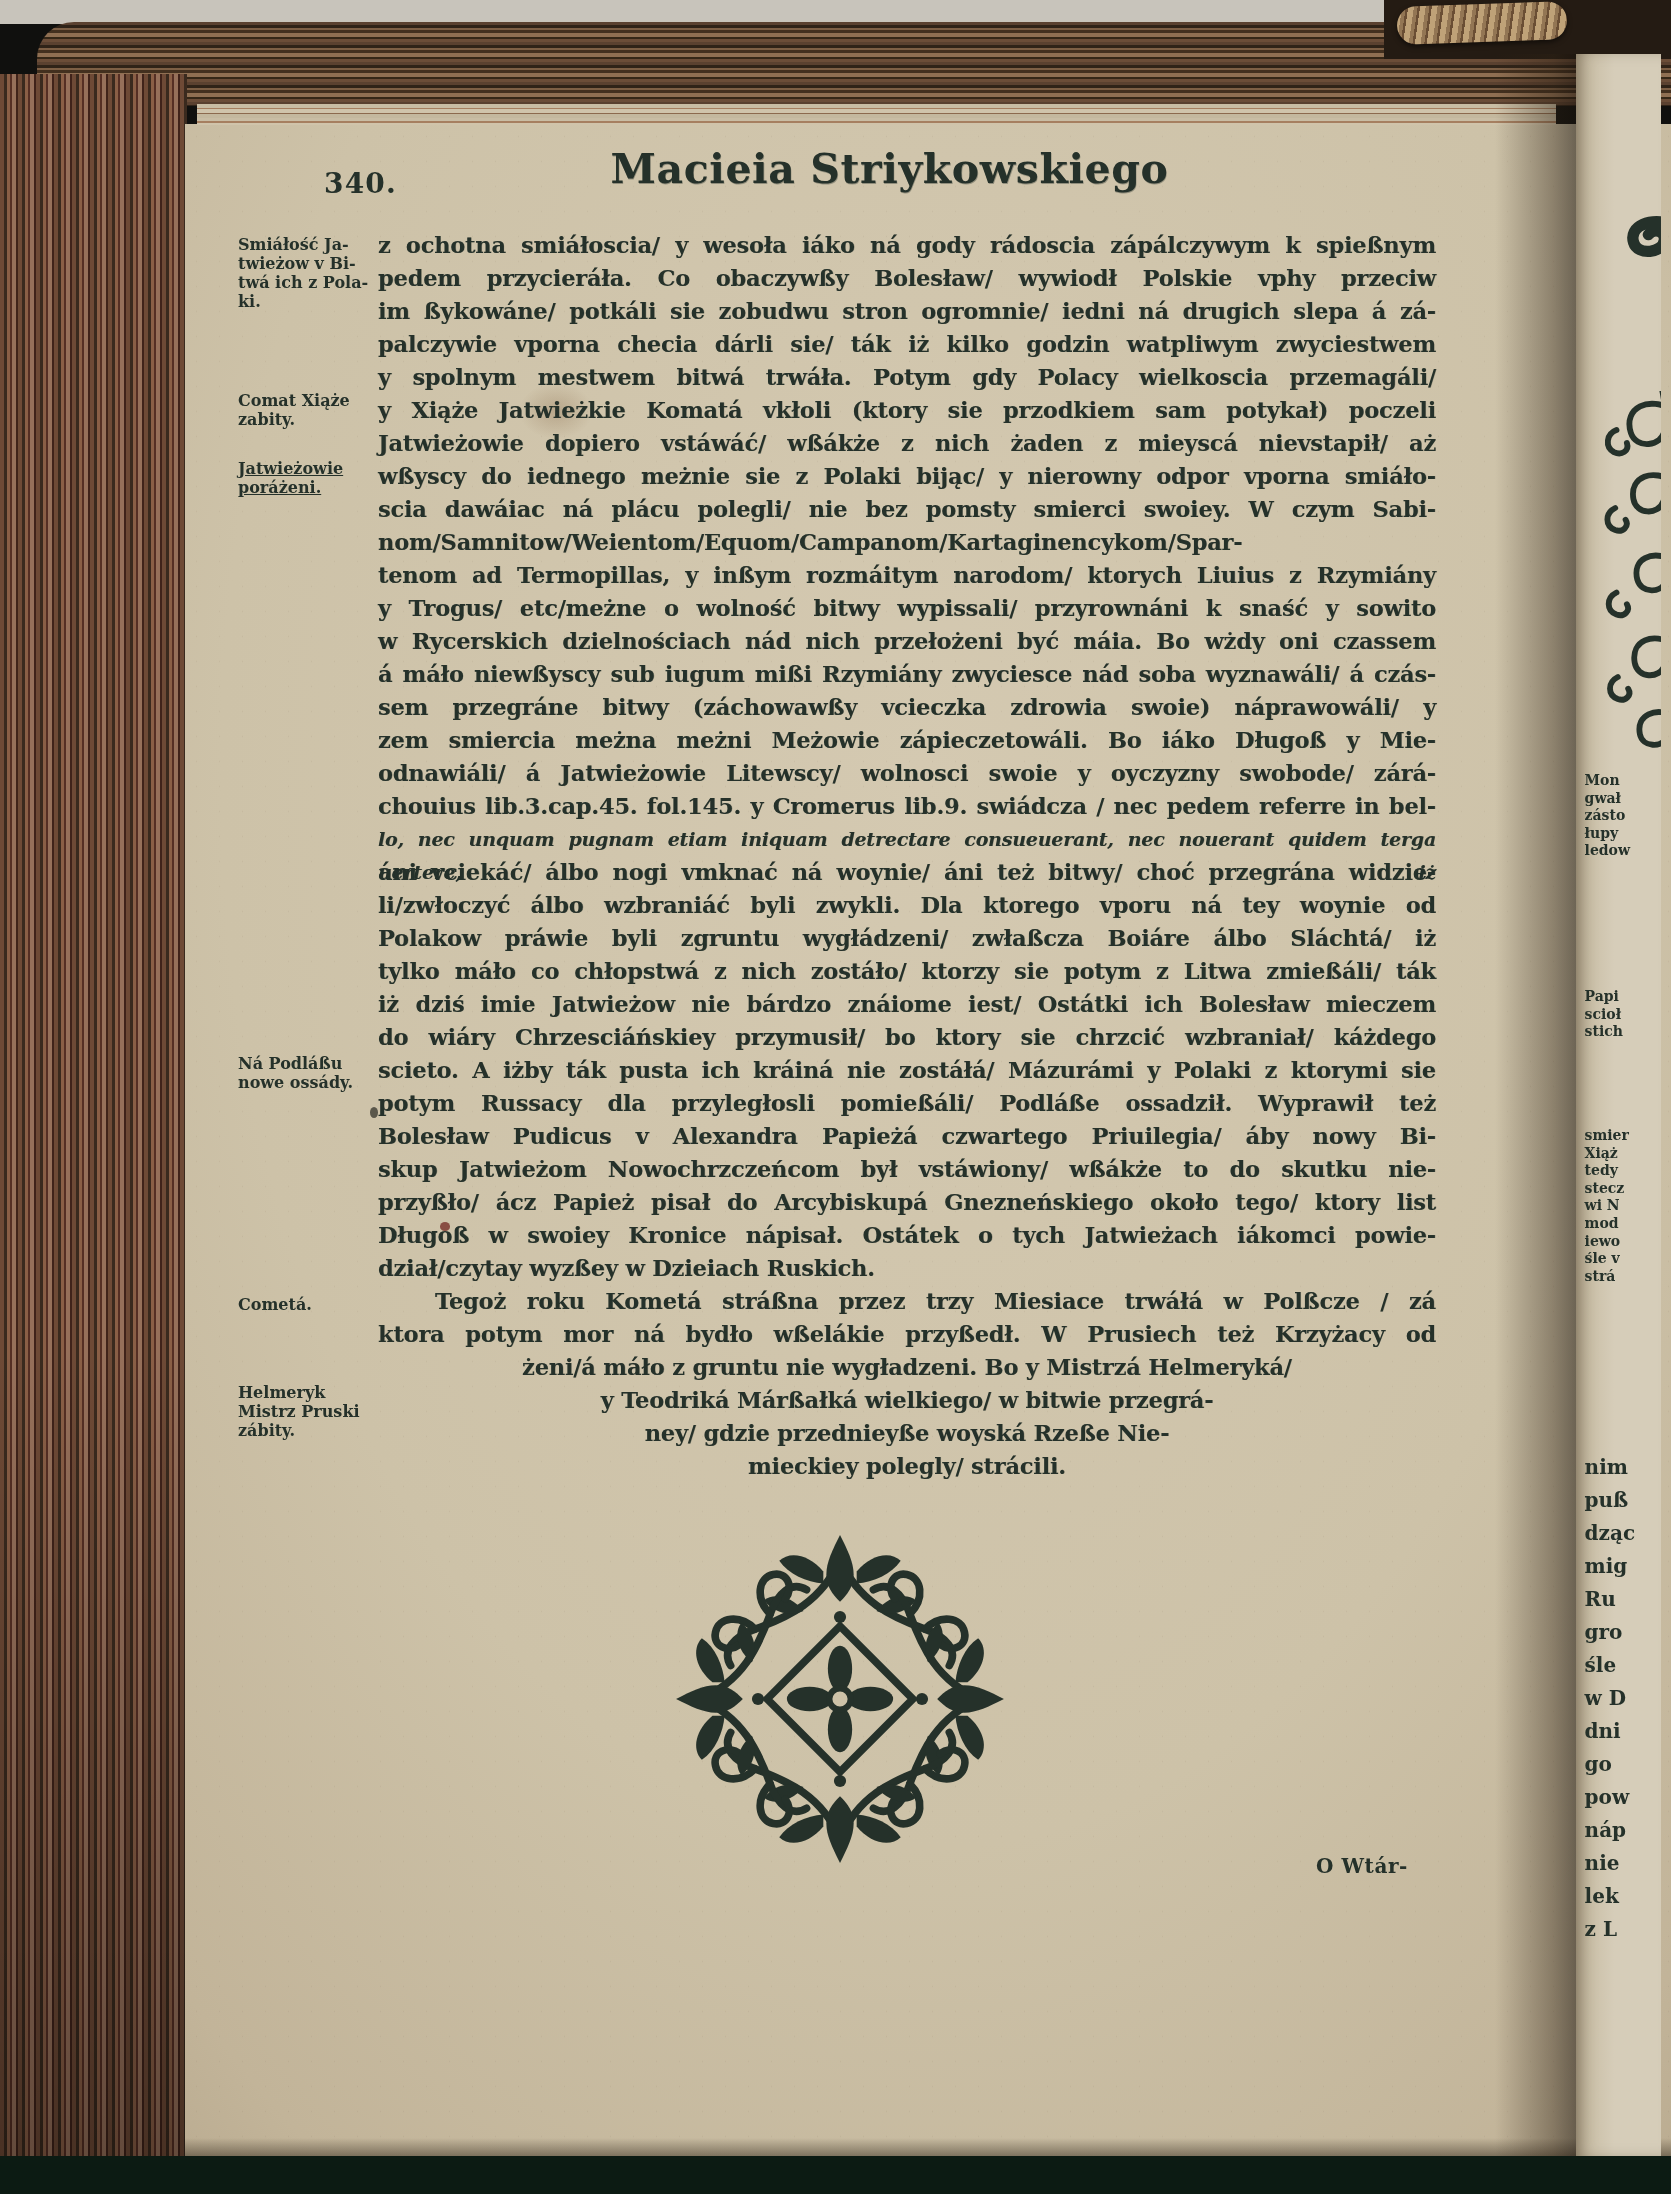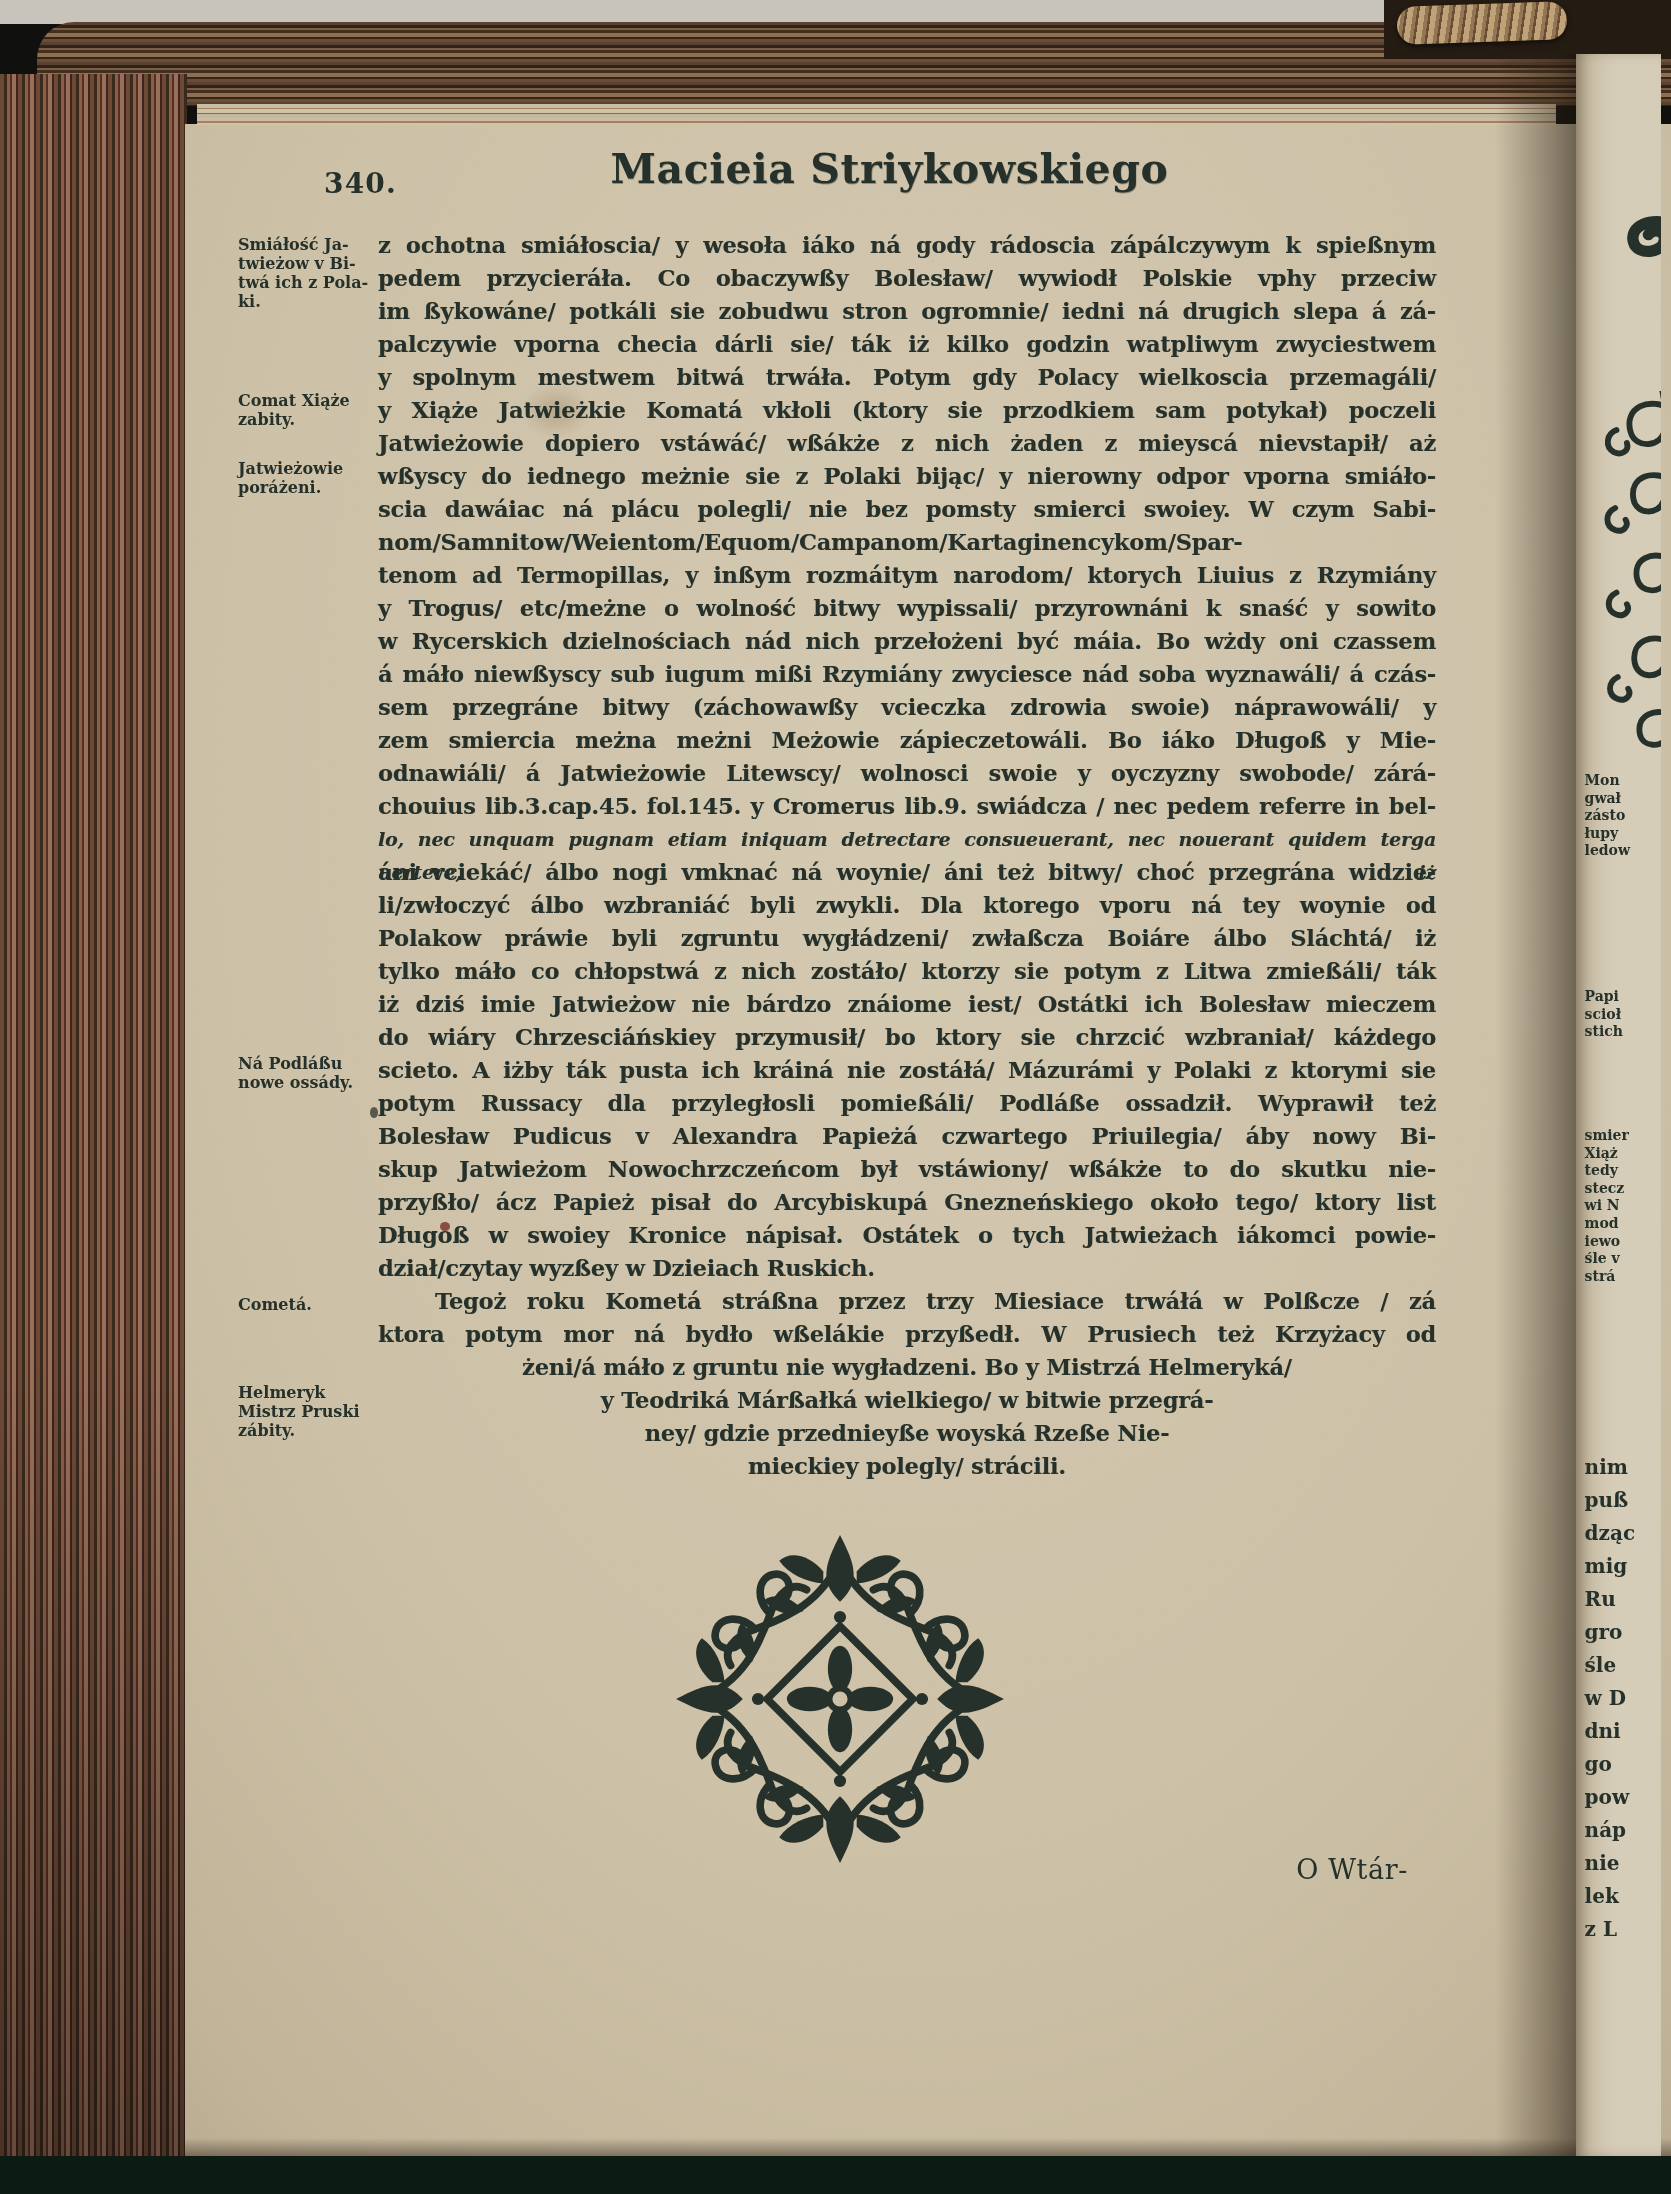--- a/index.html
+++ b/index.html
@@ -55,35 +55,35 @@
   .runtitle{
     position:absolute;left:402px;top:21px;width:605px;text-align:center;
     font-size:41px;font-weight:700;letter-spacing:0.6px;
     text-shadow:0.6px 0.6px 0 rgba(30,40,34,.35);
   }
   
   .mnote{
     position:absolute;left:53px;width:145px;
     font-size:16px;line-height:19px;font-weight:700;white-space:pre-line;
   }
-  .n1{top:111px;} .n2{top:267px;} .n3{top:335px;} .n4{top:930px;} .n5{top:1171px;} .n6{top:1259px;}
+  .n1{top:111px;} .n2{top:267px;} .n3{top:335px;text-decoration:underline;} .n4{top:930px;} .n5{top:1171px;} .n6{top:1259px;}
   
   .body{position:absolute;left:193px;top:105px;width:1058px;}
   .bl{
     height:33px;line-height:33px;font-size:22.5px;font-weight:700;
     letter-spacing:-0.2px;text-shadow:0.4px 0.4px 0 rgba(30,40,34,.32);
   }
   .j{text-align:justify;text-align-last:justify;}
   .latin{font-style:italic;font-size:19px;text-align:justify;text-align-last:justify;}
   .end{text-align:left;}
   .indent{text-indent:57px;}
   .c{text-align:center;}
   .catchword{
     position:absolute;left:988px;top:1730px;width:235px;text-align:right;
-    font-size:27px;font-weight:400;letter-spacing:0.6px;
+    font-size:20px;font-weight:700;letter-spacing:0.6px;
   }
   
   .ornament{position:absolute;left:488px;top:1408px;width:334px;height:334px;}
   .ornament .s{fill:none;stroke:#25312a;stroke-width:5;stroke-linecap:round;}
   .ornament .f{fill:#25312a;stroke:none;}
   .ornament .fo{fill:#cdc2a8;stroke:#25312a;stroke-width:4;}
   
   .stain1{position:absolute;left:334px;top:259px;width:74px;height:56px;border-radius:50%;
     background:radial-gradient(closest-side,rgba(115,80,45,.26),rgba(115,80,45,0));}
   .stain2{position:absolute;left:255px;top:1098px;width:10px;height:8.6px;border-radius:50%;

